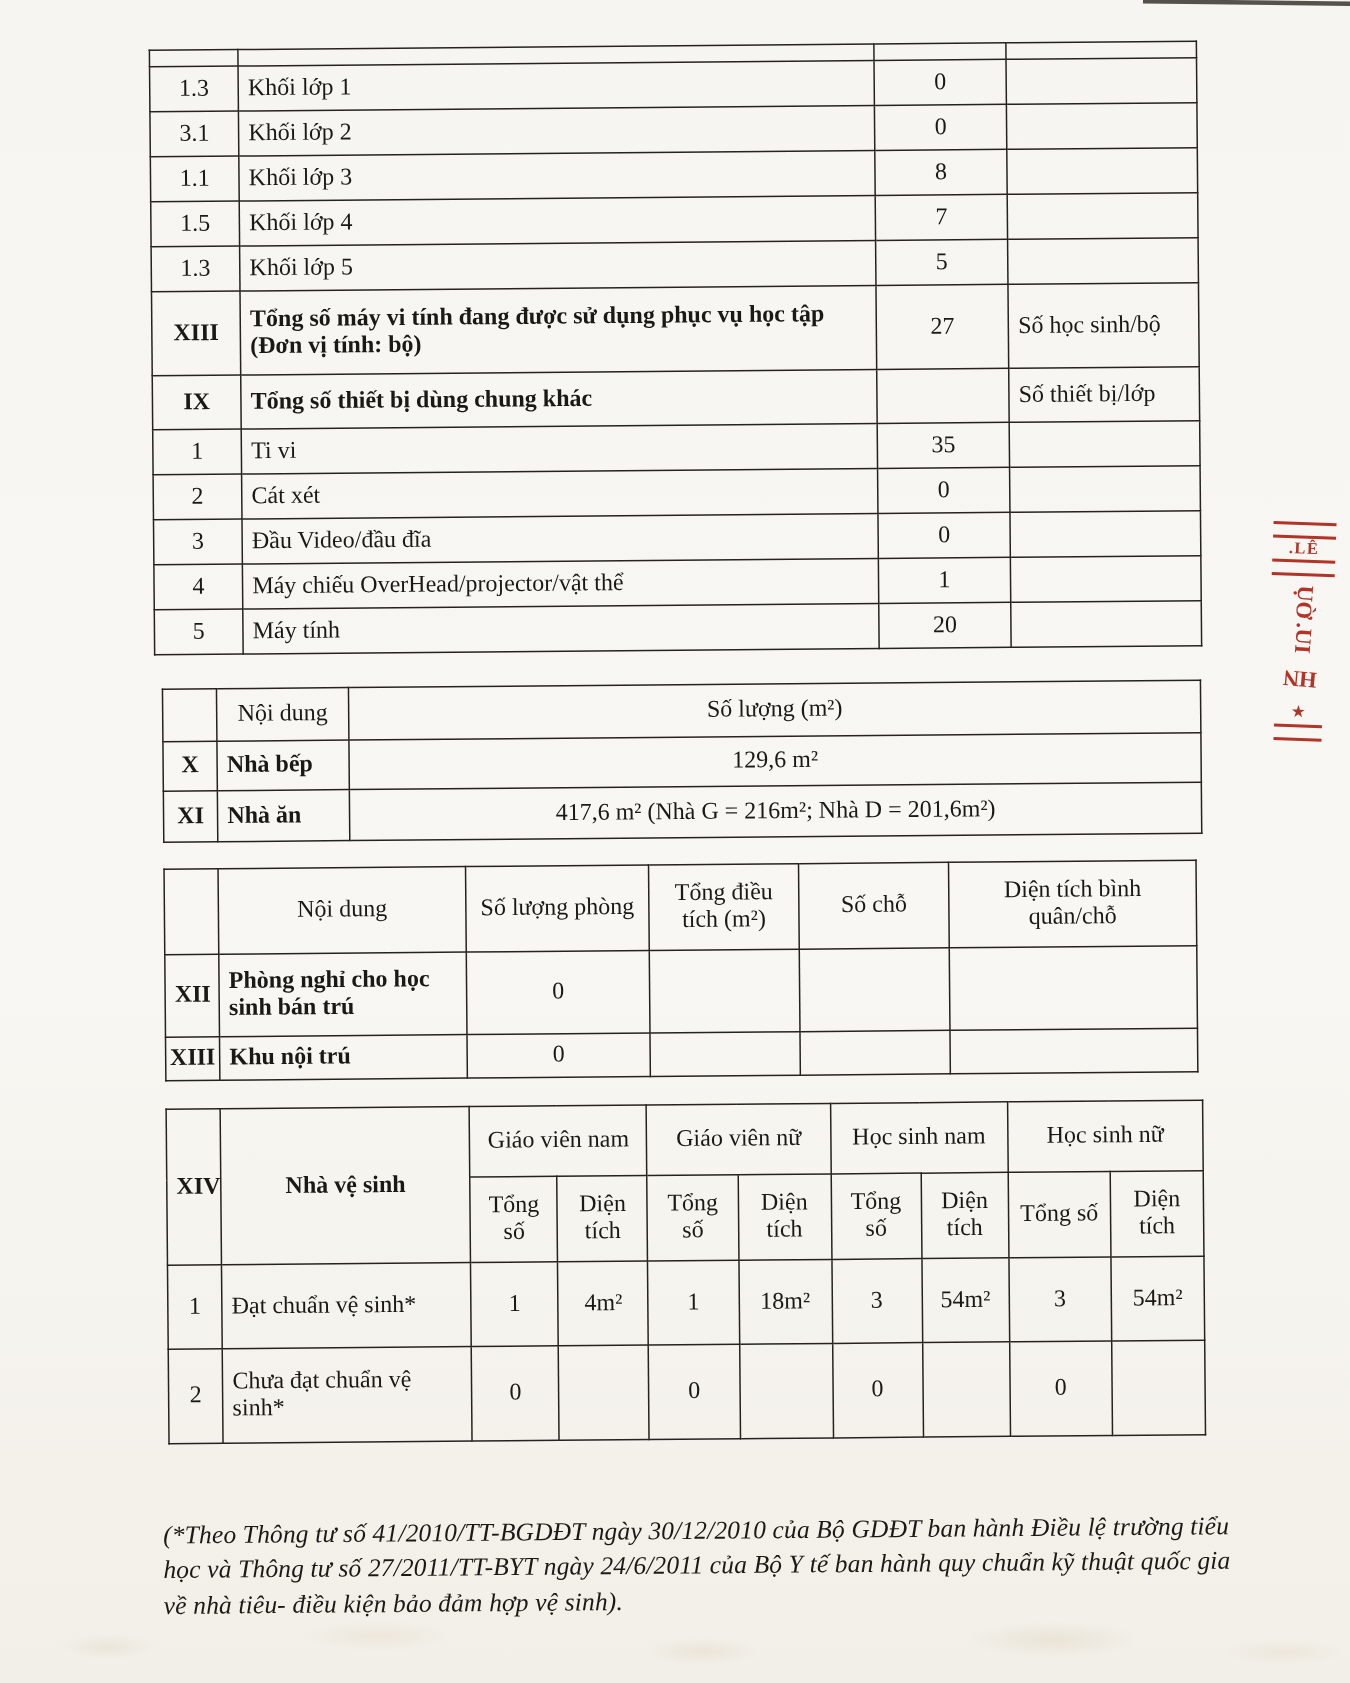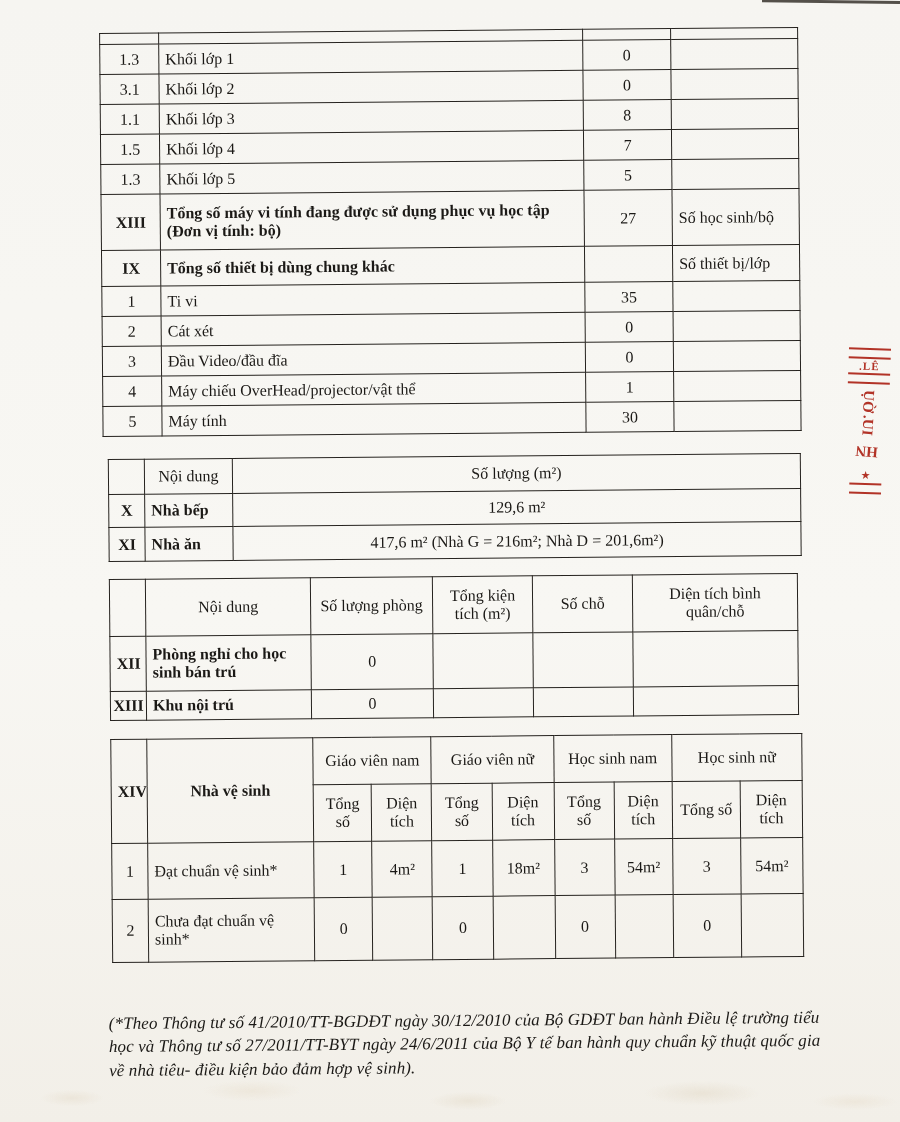--- a/index.html
+++ b/index.html
@@ -146,21 +146,21 @@
       </tr>
       <tr style="height:30px">
         <td class="c">4</td>
         <td class="l">Máy chiếu OverHead/projector/vật thể</td>
         <td class="c">1</td>
         <td class="l"></td>
       </tr>
       <tr style="height:30px">
         <td class="c">5</td>
         <td class="l">Máy tính</td>
-        <td class="c">30</td>
+        <td class="c">20</td>
         <td class="l"></td>
       </tr>
     </tbody>
       </table>
 
     <table class="t t2">
       <colgroup>
           <col style="width:36px">
           <col style="width:88px">
           <col style="width:568px">
@@ -191,21 +191,21 @@
           <col style="width:122px">
           <col style="width:100px">
           <col style="width:100px">
           <col style="width:165px">
         </colgroup>
       <tbody>
           <tr style="height:57px">
         <td class="c"></td>
         <td class="c">Nội dung</td>
         <td class="c">Số lượng phòng</td>
-        <td class="c">Tổng kiện tích (m²)</td>
+        <td class="c">Tổng điều tích (m²)</td>
         <td class="c">Số chỗ</td>
         <td class="c">Diện tích bình quân/chỗ</td>
       </tr>
       <tr style="height:55px">
         <td class="c b">XII</td>
         <td class="l b">Phòng nghỉ cho học sinh bán trú</td>
         <td class="c">0</td>
         <td class="c"></td>
         <td class="c"></td>
         <td class="c"></td>

